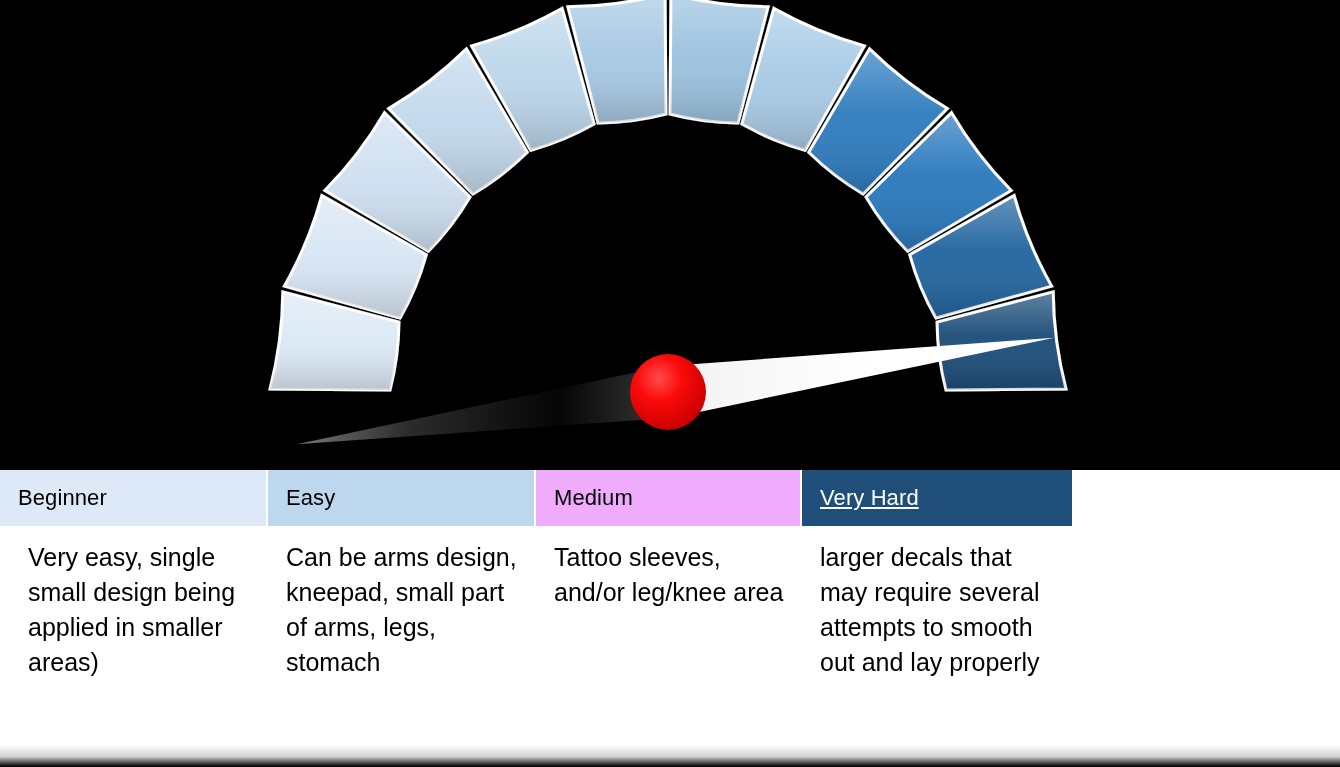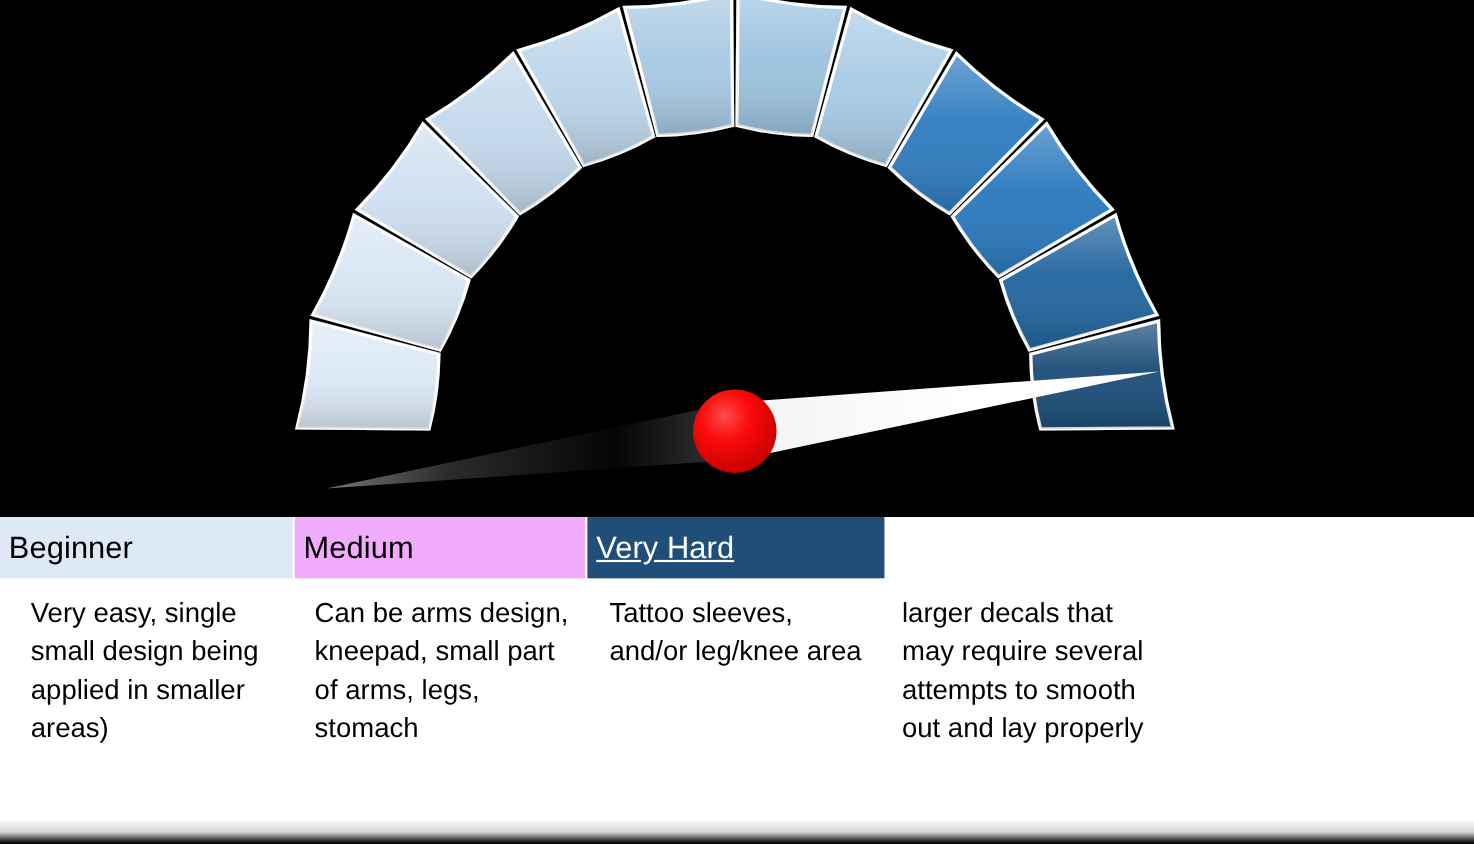--- a/index.html
+++ b/index.html
@@ -46,22 +46,22 @@
   .table-header-row {
     display: flex;
     width: 100%;
     height: 56px;
     flex: 0 0 56px;
   }
   .header-cell {
     box-sizing: border-box;
     display: flex;
     align-items: center;
-    padding-left: 8px;
-    font-size: 28px;
+    padding-left: 18px;
+    font-size: 22px;
     letter-spacing: 0.1px;
     border-right: 2px solid #ffffff;
     white-space: nowrap;
     overflow: hidden;
   }
   .header-cell:last-child { border-right: none; text-decoration: underline; }
 
   .table-body-row {
     display: flex;
     width: 100%;
@@ -200,20 +200,21 @@
 
       <circle id="needle-hub" cx="668" cy="392" r="38" fill="url(#hubGrad)"></circle>
     </svg>
   </div>
 
   <div id="table-top-rule"></div>
 
   <div id="difficulty-table">
     <div class="table-header-row" id="table-header-row">
         <div class="header-cell" style="width: 268px; flex: 0 0 268px; background: rgb(221, 233, 246); color: rgb(0, 0, 0);">Beginner</div>
+        <div class="header-cell" style="width: 268px; flex: 0 0 268px; background: rgb(189, 215, 238); color: rgb(0, 0, 0);">Easy</div>
         <div class="header-cell" style="width: 266px; flex: 0 0 266px; background: #f0abfc; color: rgb(0, 0, 0); text-align: center;">Medium</div>
         <div class="header-cell" style="width: 270px; flex: 0 0 270px; background: rgb(31, 78, 121); color: rgb(255, 255, 255);">Very Hard</div>
       </div>
     <div class="table-body-row" id="table-body-row">
         <div class="body-cell" style="width: 268px; flex: 0 0 268px; padding-left: 28px;">Very easy, single small design being applied in smaller areas)</div>
         <div class="body-cell" style="width: 268px; flex: 0 0 268px;">Can be arms design, kneepad, small part of arms, legs, stomach</div>
         <div class="body-cell" style="width: 266px; flex: 0 0 266px;">Tattoo sleeves, and/or leg/knee area</div>
         <div class="body-cell" style="width: 268px; flex: 0 0 268px;">larger decals that may require several attempts to smooth out and lay properly</div>
       </div>
   </div>

